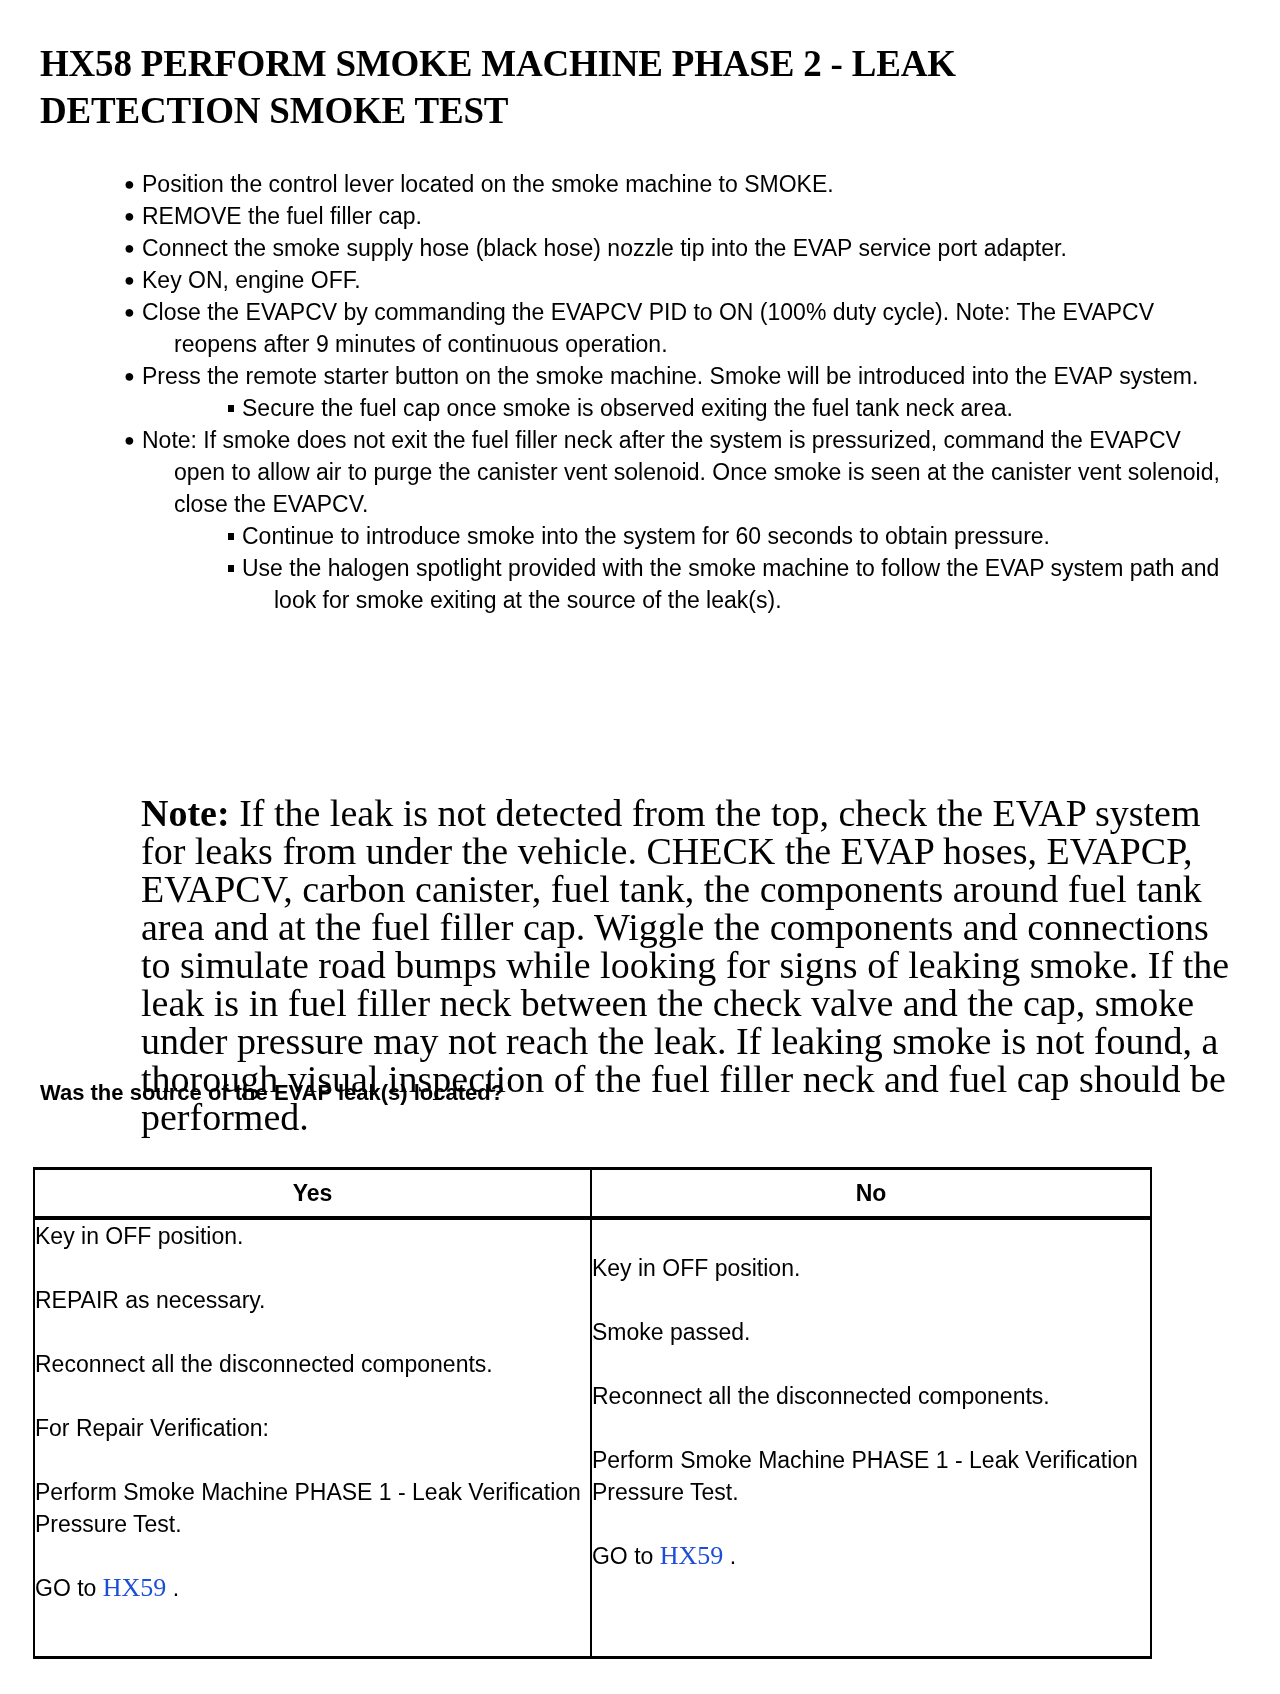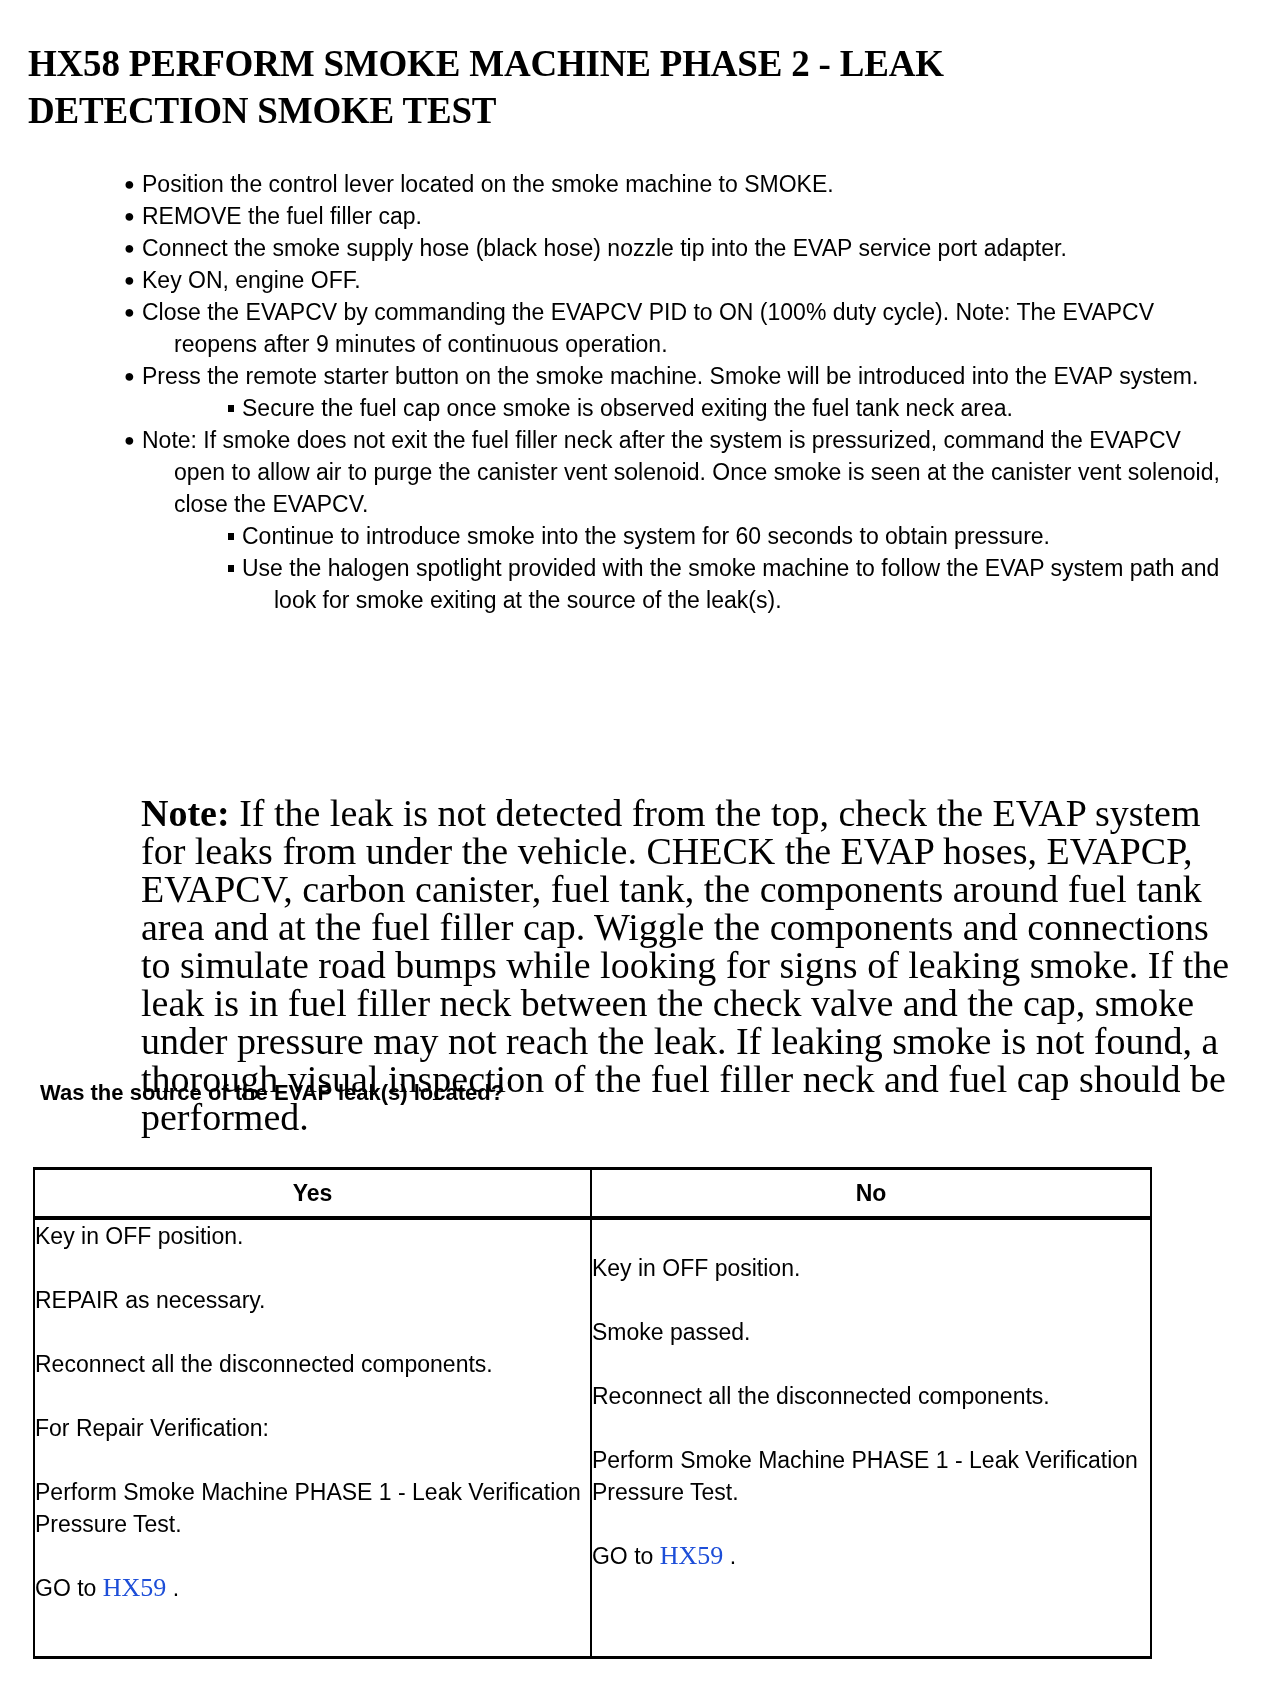--- a/index.html
+++ b/index.html
@@ -5,21 +5,21 @@
     html, body { margin: 0; padding: 0; background: #ffffff; }
     body {
       width: 1280px;
       height: 1694px;
       position: relative;
       color: #000000;
       overflow: hidden;
     }
     .page-title {
       position: absolute;
-      left: 28px;
+      left: 40px;
       top: 40px;
       width: 1000px;
       font-family: "Liberation Serif", serif;
       font-weight: bold;
       font-size: 37px;
       line-height: 47px;
       letter-spacing: -0.2px;
       margin: 0;
     }
     .steps {

